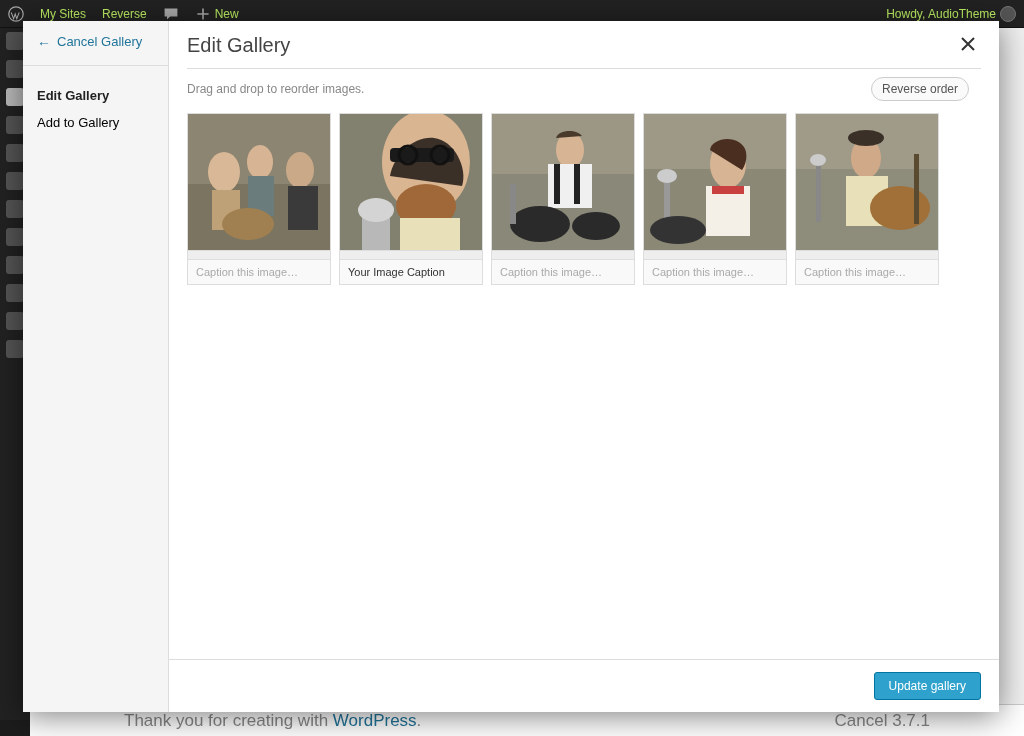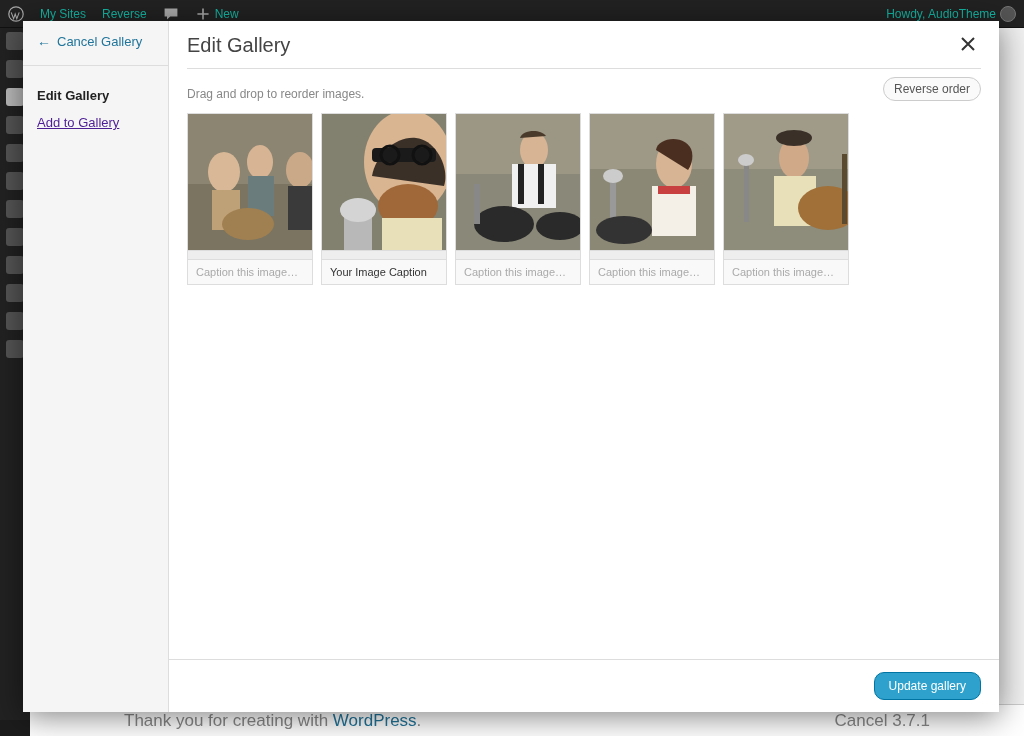--- a/index.html
+++ b/index.html
@@ -1,20 +1,20 @@
 <!DOCTYPE html>
 <html><head>
 <meta charset="utf-8">
 <style>
   * { box-sizing: border-box; margin: 0; padding: 0; }
   html, body { width: 1024px; height: 736px; overflow: hidden; font-family: -apple-system, "Helvetica Neue", Arial, sans-serif; font-size: 13px; color: #333; }
   body { background: #1c1c1c; position: relative; }
 
   
-  .adminbar { position: absolute; top:0; left:0; right:0; height:28px; background:#222; color:#14b8a6; display:flex; align-items:center; padding:0 8px; font-size:12px; gap:16px; border-bottom:1px solid #111;}
+  .adminbar { position: absolute; top:0; left:0; right:0; height:28px; background:#222; color:#bef264; display:flex; align-items:center; padding:0 8px; font-size:12px; gap:16px; border-bottom:1px solid #111;}
   .adminbar .right { margin-left:auto; display:flex; align-items:center; gap:6px;}
   .adminbar svg { width:16px; height:16px; fill:#aaa; }
   .adminbar .item { display:flex; align-items:center; gap:4px; cursor:pointer;}
   .ab-avatar { width:16px; height:16px; border-radius:50%; background:#555; border:1px solid #777;}
 
   
   .wp-sidebar { position:absolute; top:28px; left:0; width:30px; bottom:16px; background:#222; display:flex; flex-direction:column; align-items:center; padding-top:4px; gap:10px;}
   .wp-sidebar .sic { width:18px; height:18px; background:#888; border-radius:3px; opacity:.5; }
   .wp-sidebar .sic.active { background:#bbb; opacity:1;}
 
@@ -28,42 +28,42 @@
   .footer .ver { margin-left:auto; }
 
   
   .overlay { position:absolute; top:21px; left:23px; right:25px; bottom:24px; background:#fff; box-shadow:0 4px 30px rgba(0,0,0,.5); display:flex; }
   .modal-sidebar { width:146px; background:#f5f5f5; border-right:1px solid #ddd; padding:12px 14px; }
   .cancel-link { color:#21759b; font-size:13px; cursor:pointer; display:flex; align-items:center; gap:6px;}
   .cancel-link .arrow { font-size:14px; }
   .ms-sep { border-top:1px solid #ddd; margin:16px -14px; }
   .ms-item { padding:6px 0; font-size:13px; cursor:pointer;}
   .ms-item.active { font-weight:600; color:#222;}
-  .ms-item.link { color:#4c1d95;text-decoration:underline; }
+  .ms-item.link { color:#000000; }
 
   .modal-main { flex:1; display:flex; flex-direction:column; position:relative;}
   .modal-header { padding:12px 18px 10px 18px; display:flex; align-items:center; justify-content:space-between;}
   .modal-title { font-size:20px; font-weight:300; color:#444;}
   .close-x { font-size:18px; color:#555; cursor:pointer; padding:2px 6px;}
   .hr { border-top:1px solid #ddd; margin:0 18px;}
 
-  .toolbar { display:flex; align-items:flex-end; justify-content:space-between; padding:8px 18px 8px 18px; color:#888; font-size:12px;}
+  .toolbar { display:flex; align-items:center; justify-content:space-between; padding:8px 30px 8px 18px; color:#888; font-size:12px;}
   .btn { background:#fafafa; border:1px solid #ccc; border-radius:12px; padding:4px 10px; font-size:12px; color:#555; cursor:pointer;}
 
   .gallery-area { flex:1; overflow:auto; padding:4px 12px 20px 18px;}
   .thumbs { display:flex; gap:8px; }
-  .thumb { width:126px; border:1px solid #ddd; background:#f9f9f9; display:flex; flex-direction:column; cursor:move;}
+  .thumb { width:144px; border:1px solid #ddd; background:#f9f9f9; display:flex; flex-direction:column; cursor:move;}
   .thumb .imgwrap { width:100%; height:136px; background:#ccc; overflow:hidden; position:relative;}
   .thumb svg { width:150px; height:136px; display:block;}
   .thumb .grip { height:10px; background:#eee; border-top:1px solid #ddd; border-bottom:1px solid #ddd;}
   .thumb input { border:none; background:transparent; padding:6px 8px; font-size:11px; color:#333; width:100%; outline:none;}
   .thumb input::placeholder { color:#aaa; }
 
   .modal-footer { border-top:1px solid #ddd; padding:12px 18px; display:flex; justify-content:flex-end;}
-  .btn-primary { background:#2ea2cc; border:1px solid #0074a2; color:#fff; padding:6px 14px; border-radius:10px; font-size:12px; cursor:pointer;}
+  .btn-primary { background:#2ea2cc; border:1px solid #0074a2; color:#fff; padding:6px 14px; border-radius:3px; font-size:12px; cursor:pointer;}
 </style>
 </head>
 <body>
 
 <div class="adminbar">
   <div class="item">
     <svg viewBox="0 0 20 20">
         <circle cx="10" cy="10" r="9" fill="none" stroke="#aaa" stroke-width="1.5"></circle>
         <path d="M4 8l3 8 2-6 2 6 3-8" stroke="#aaa" stroke-width="1.3" fill="none"></path>
       </svg>

